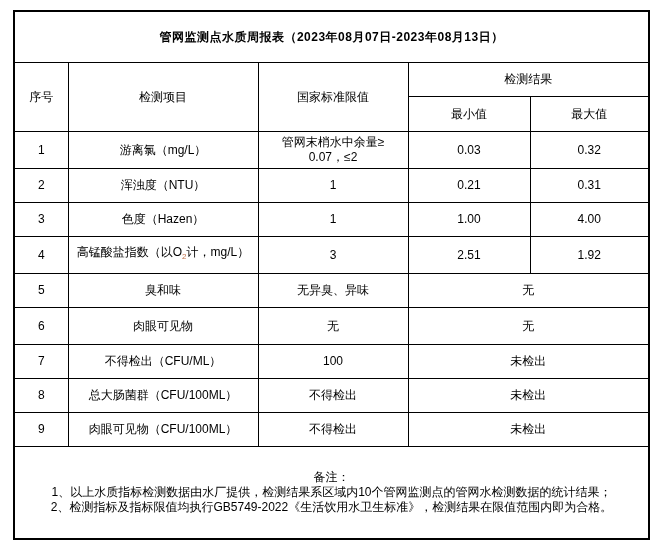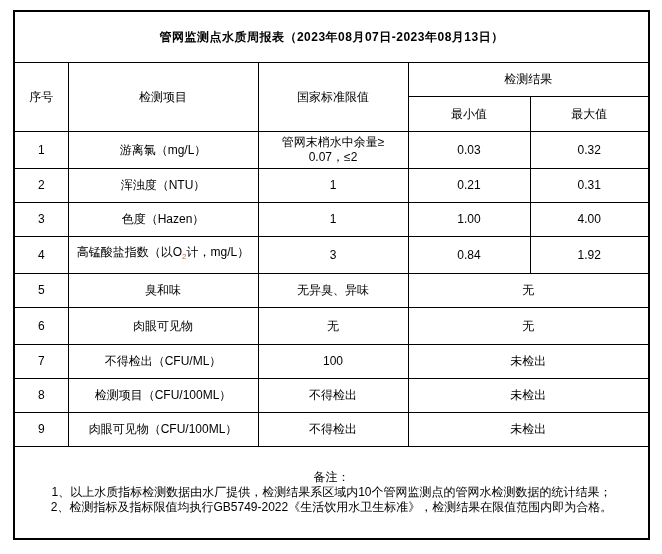--- a/index.html
+++ b/index.html
@@ -110,21 +110,21 @@
       <td>色度（Hazen）</td>
       <td>1</td>
       <td>1.00</td>
       <td>4.00</td>
     </tr>
 
     <tr class="rh36">
       <td>4</td>
       <td><span>高锰酸盐指数（以O</span><sub class="o2">2</sub><span>计，mg/L）</span></td>
       <td>3</td>
-      <td>0.84</td>
+      <td>2.51</td>
       <td>1.92</td>
     </tr>
 
     <tr class="rh33">
       <td>5</td>
       <td>臭和味</td>
       <td>无异臭、异味</td>
       <td colspan="2">无</td>
     </tr>
 
@@ -137,21 +137,21 @@
 
     <tr class="rh33">
       <td>7</td>
       <td>不得检出（CFU/ML）</td>
       <td>100</td>
       <td colspan="2">未检出</td>
     </tr>
 
     <tr class="rh33">
       <td>8</td>
-      <td>检测项目（CFU/100ML）</td>
+      <td>总大肠菌群（CFU/100ML）</td>
       <td>不得检出</td>
       <td colspan="2">未检出</td>
     </tr>
 
     <tr class="rh33">
       <td>9</td>
       <td>肉眼可见物（CFU/100ML）</td>
       <td>不得检出</td>
       <td colspan="2">未检出</td>
     </tr>

